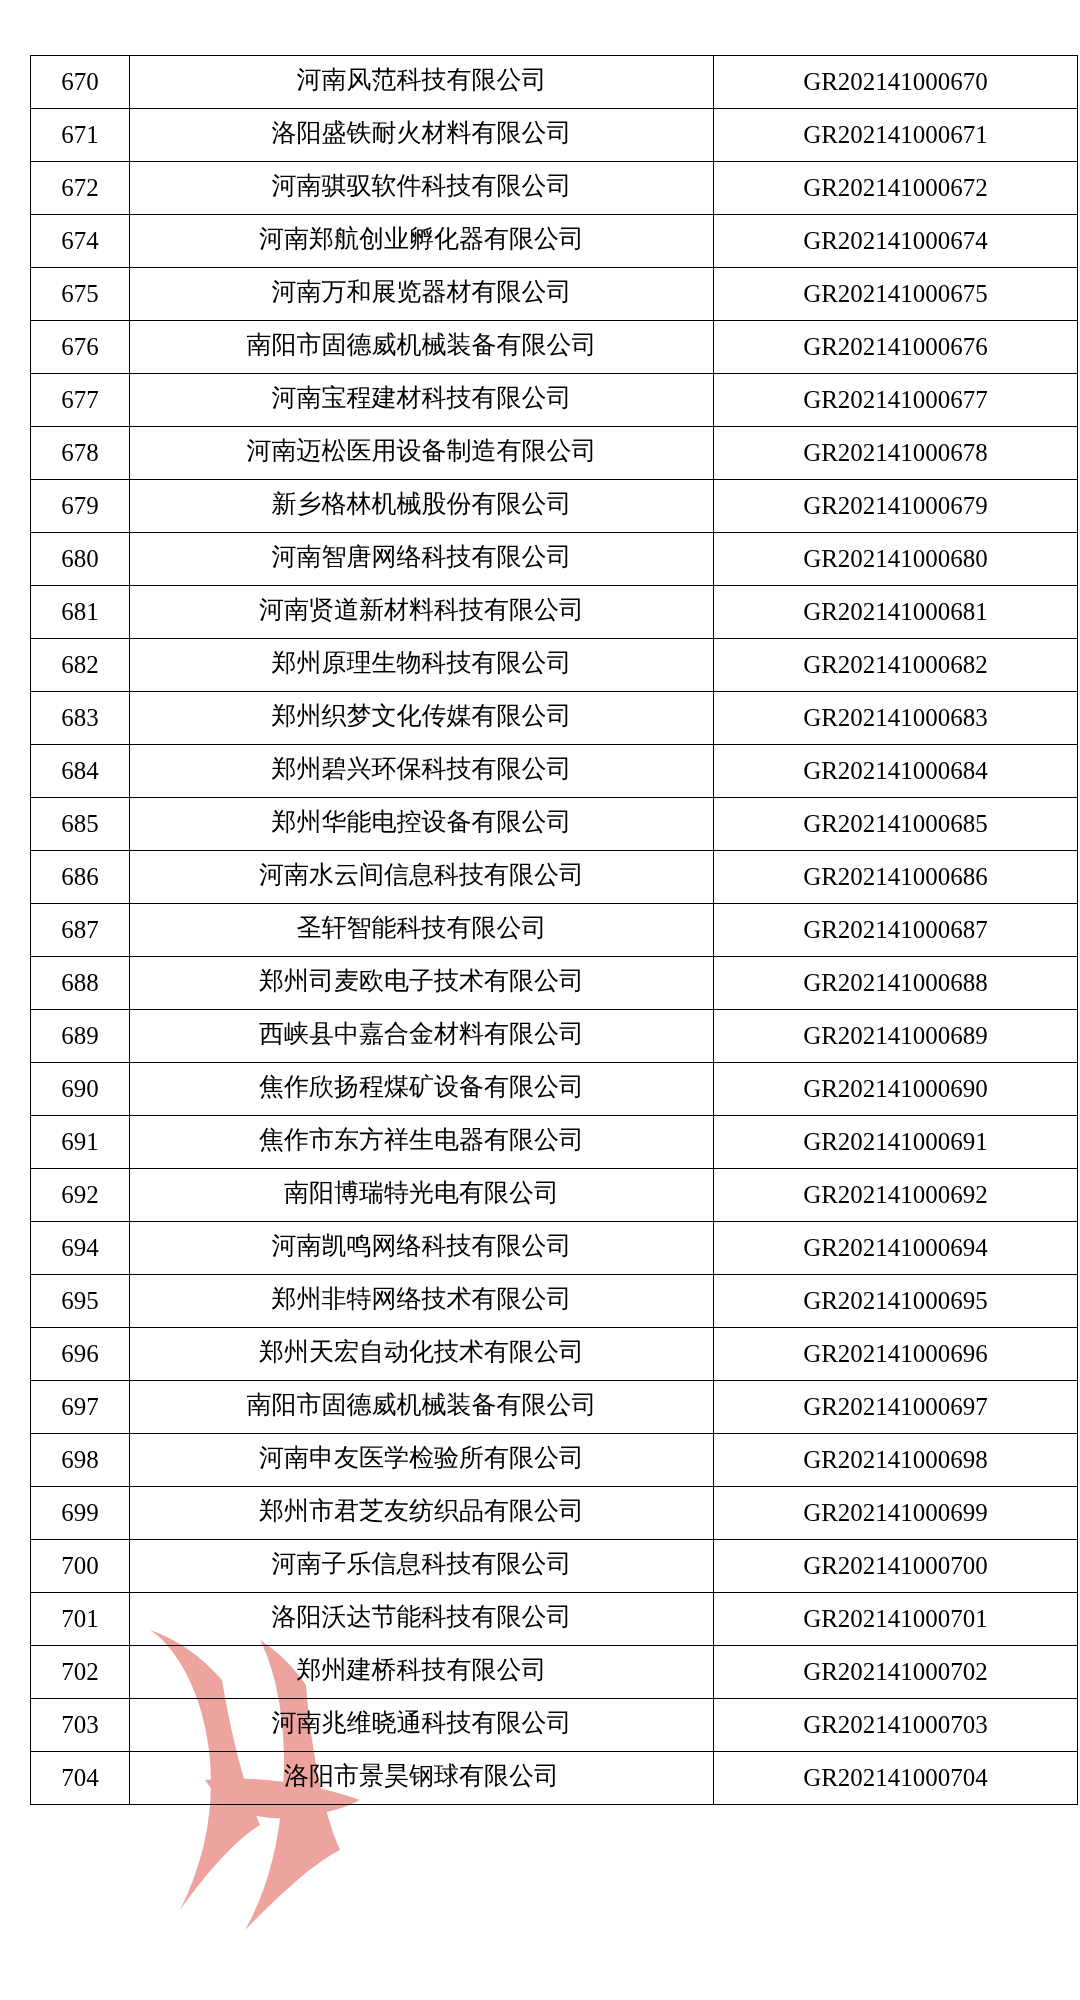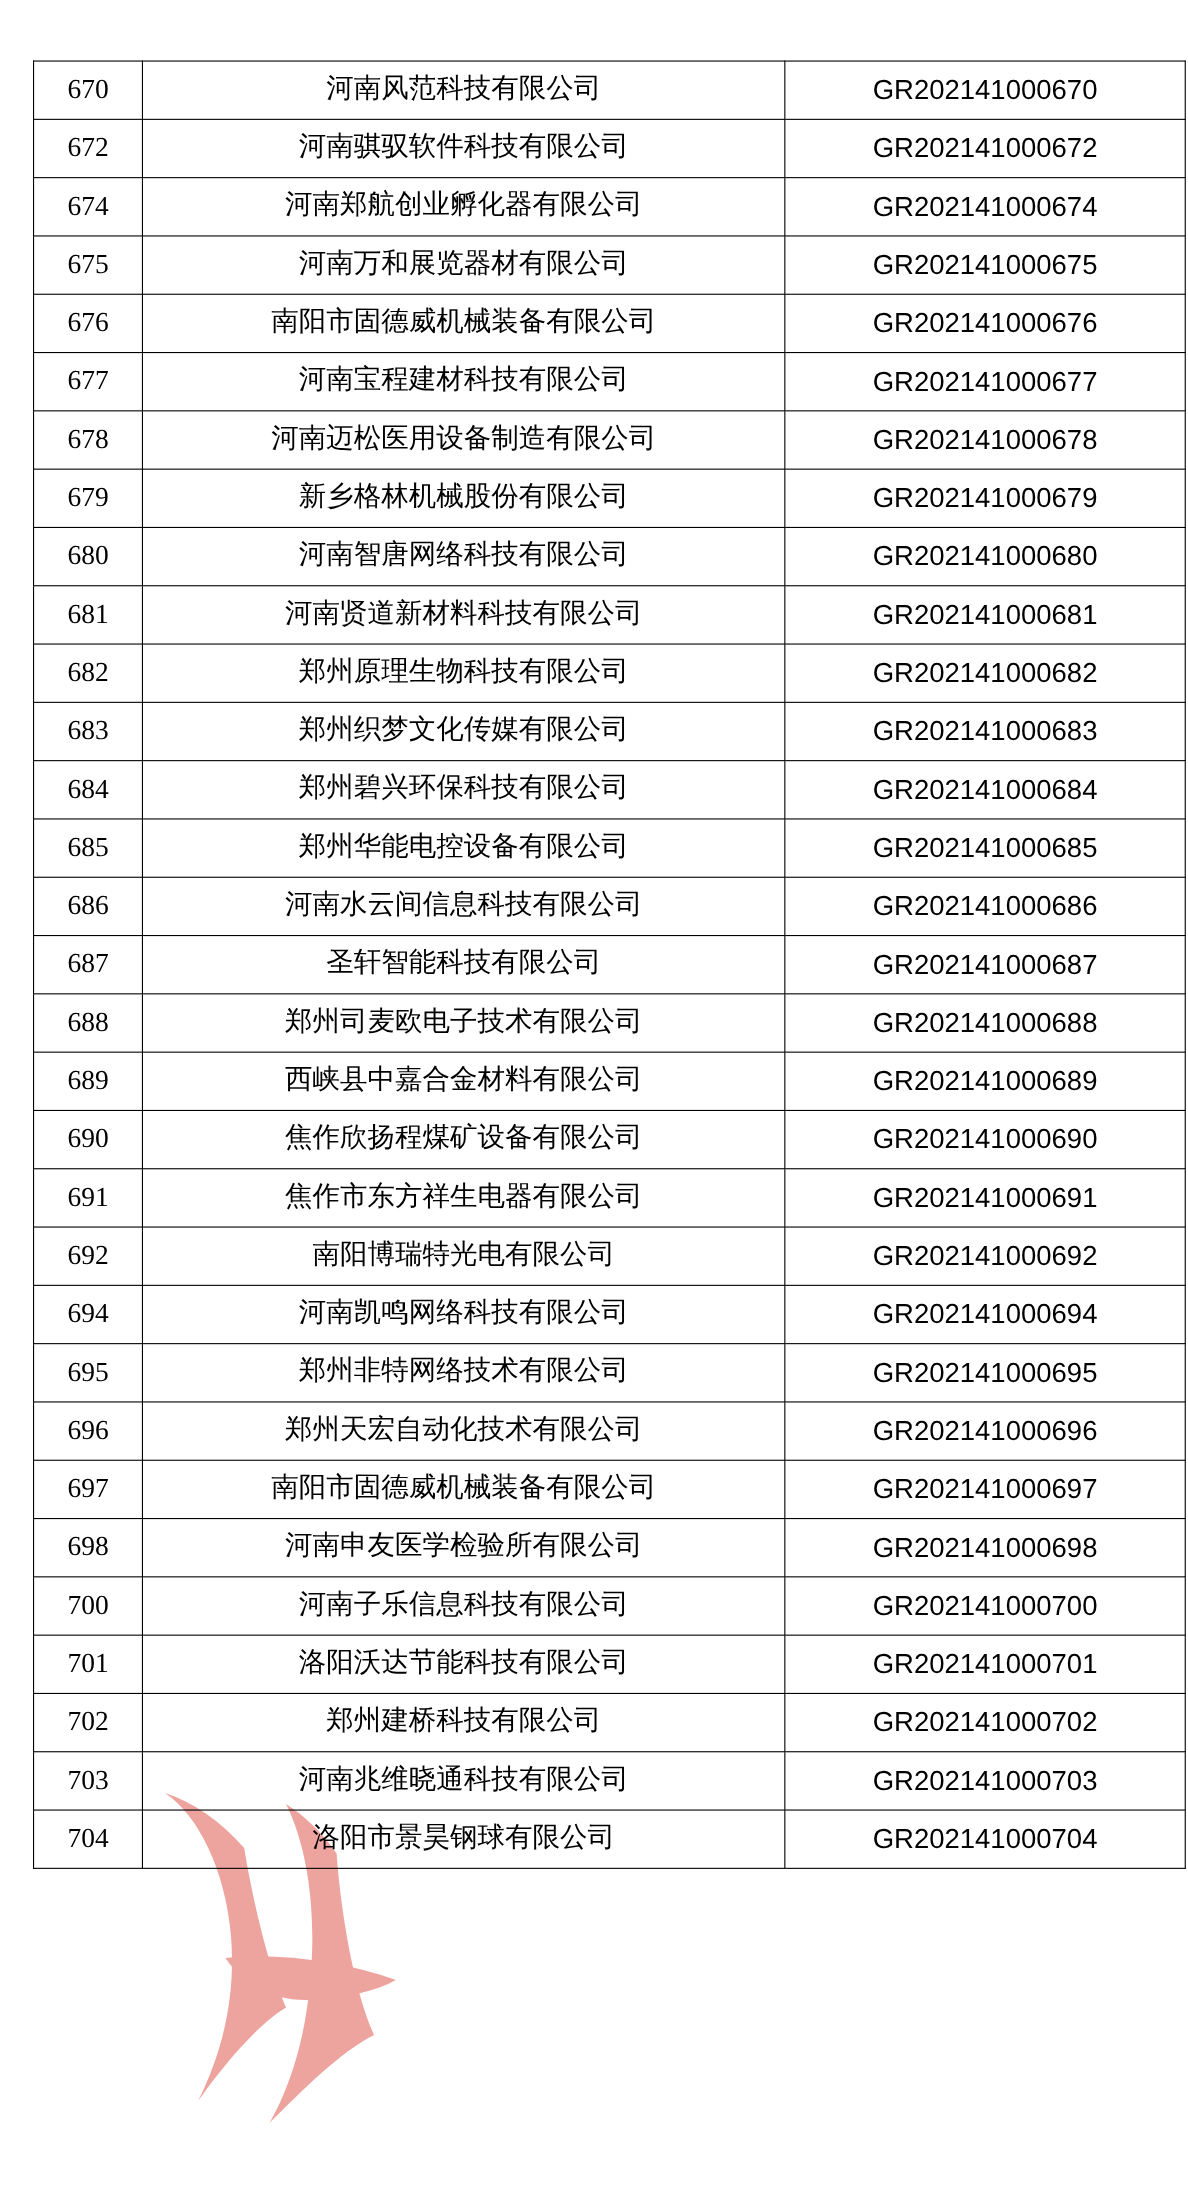--- a/index.html
+++ b/index.html
@@ -52,21 +52,21 @@
     color: #000000;
     vertical-align: middle;
     text-align: center;
     background: transparent;
     white-space: nowrap;
     overflow: hidden;
   }
 
   td.col-index { width: 90px; }
   td.col-name  { width: 575px; font-family: Liberation Mono, monospace; font-size: 25px; }
-  td.col-code  { width: 355px; font-family: Liberation Sans, sans-serif; }
+  td.col-code  { width: 355px; font-family: Liberation Serif, serif; }
 
   
   tr.highlight td {
     position: relative;
   }
 </style>
 </head>
 <body>
 
 <svg class="watermark" viewBox="0 0 300 330" xmlns="http://www.w3.org/2000/svg">
@@ -79,20 +79,25 @@
 
 <div class="page">
   <table class="doc-table">
     <tbody>
       <tr>
         <td class="col-index">670</td>
         <td class="col-name">河南风范科技有限公司</td>
         <td class="col-code">GR202141000670</td>
       </tr>
       <tr>
+        <td class="col-index">671</td>
+        <td class="col-name">洛阳盛铁耐火材料有限公司</td>
+        <td class="col-code">GR202141000671</td>
+      </tr>
+      <tr>
         <td class="col-index">672</td>
         <td class="col-name">河南骐驭软件科技有限公司</td>
         <td class="col-code">GR202141000672</td>
       </tr>
       <tr>
         <td class="col-index">674</td>
         <td class="col-name">河南郑航创业孵化器有限公司</td>
         <td class="col-code">GR202141000674</td>
       </tr>
       <tr>
@@ -204,20 +209,25 @@
         <td class="col-index">697</td>
         <td class="col-name">南阳市固德威机械装备有限公司</td>
         <td class="col-code">GR202141000697</td>
       </tr>
       <tr>
         <td class="col-index">698</td>
         <td class="col-name">河南申友医学检验所有限公司</td>
         <td class="col-code">GR202141000698</td>
       </tr>
       <tr>
+        <td class="col-index">699</td>
+        <td class="col-name">郑州市君芝友纺织品有限公司</td>
+        <td class="col-code">GR202141000699</td>
+      </tr>
+      <tr>
         <td class="col-index">700</td>
         <td class="col-name">河南子乐信息科技有限公司</td>
         <td class="col-code">GR202141000700</td>
       </tr>
       <tr>
         <td class="col-index">701</td>
         <td class="col-name">洛阳沃达节能科技有限公司</td>
         <td class="col-code">GR202141000701</td>
       </tr>
       <tr>

